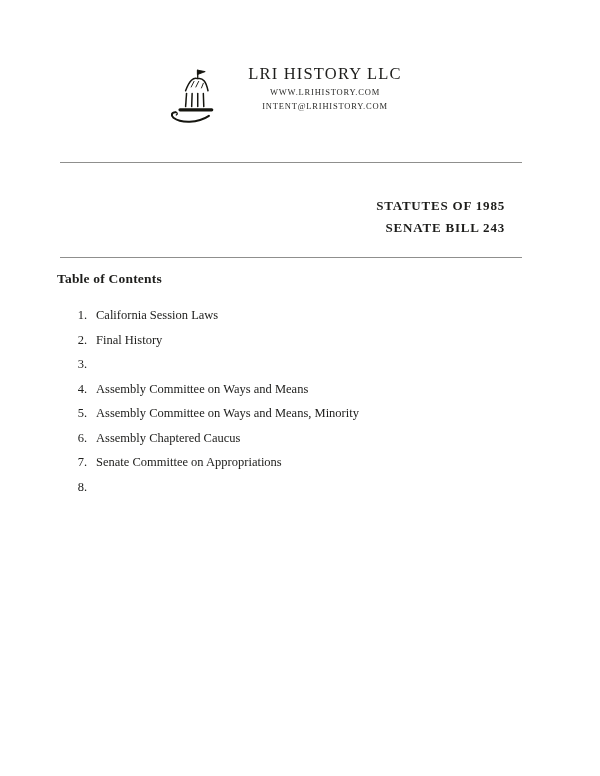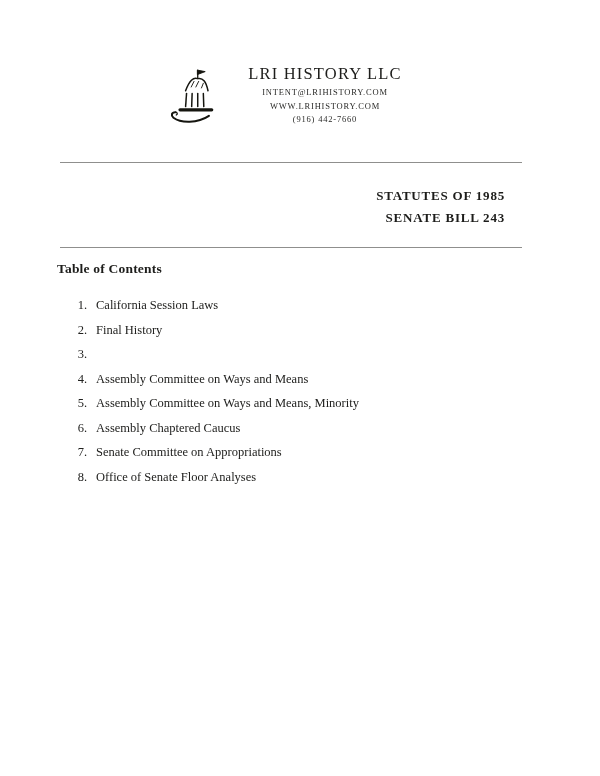--- a/index.html
+++ b/index.html
@@ -54,21 +54,21 @@
     border-top: 1px solid #8f8f8d;
     margin: 0 78px 0 60px;
     height: 0;
   }
   .rule-top { margin-top: 26px; }
   .rule-bottom { margin-top: 18px; }
 
   
   .reference {
     text-align: right;
-    margin-top: 22px;
+    margin-top: 32px;
     margin-right: 95px;
   }
   .ref-line {
     font-size: 13px;
     font-weight: bold;
     letter-spacing: 0.8px;
     line-height: 22px;
     white-space: pre;
     color: #1d1d1b;
   }
@@ -132,23 +132,22 @@
 
           <path d="M15 46.5 L49 46.5" stroke-width="3.4"></path>
 
           <path d="M46 53 C34 61 16 61 8 55 C5 52.5 6 49 10 49" stroke-width="2.2"></path>
           <path d="M10 49 C12 49 13 51 11 52" stroke-width="1.4"></path>
         </g>
       </svg>
     </div>
     <div class="contact">
       <div class="company">LRI HISTORY LLC</div>
+      <div class="contact-line">WWW.LRIHISTORY.COM</div>
       <div class="contact-line">INTENT@LRIHISTORY.COM</div>
-      <div class="contact-line">WWW.LRIHISTORY.COM</div>
-      <div class="contact-line">(916) 442-7660</div>
     </div>
   </header>
 
   <hr class="rule rule-top">
 
   <section class="reference">
     <div class="ref-line">STATUTES OF 1985</div>
     <div class="ref-line">SENATE BILL 243</div>
   </section>
 
@@ -179,18 +178,17 @@
         <li>
           <span class="toc-num">6.</span>
           <span class="toc-label">Assembly Chaptered Caucus</span>
         </li>
         <li>
           <span class="toc-num">7.</span>
           <span class="toc-label">Senate Committee on Appropriations</span>
         </li>
         <li>
           <span class="toc-num">8.</span>
-          <span class="toc-label">Office of Senate Floor Analyses</span>
         </li>
       </ol>
   </section>
 
 </div>
 
 </body></html>

